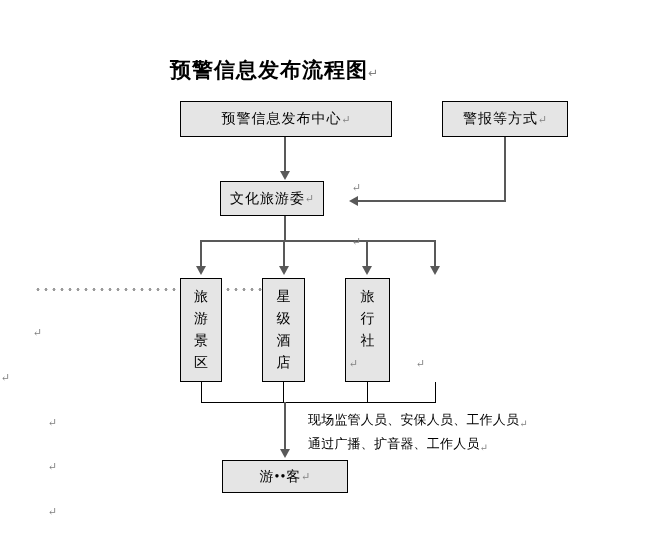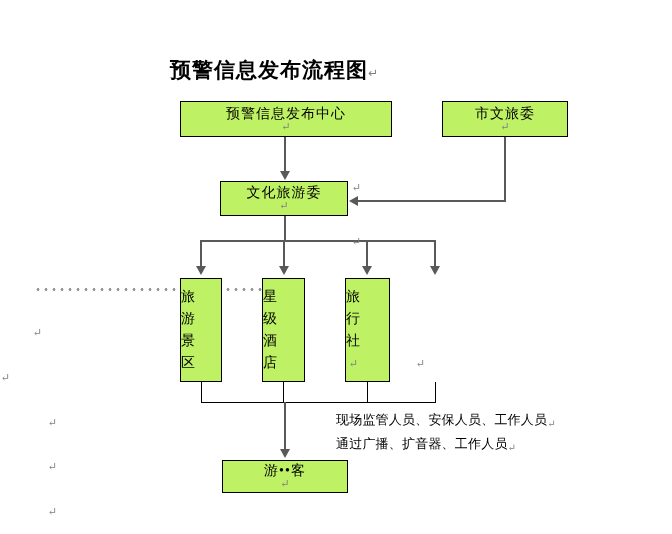--- a/index.html
+++ b/index.html
@@ -35,25 +35,25 @@
     font-size: 12px;
     color: #808080;
     letter-spacing: 0;
     vertical-align: baseline;
   }
   
   .box {
     position: absolute;
     box-sizing: border-box;
     border: 1.3px solid #000000;
-    background: #bef264;
+    background: #e5e5e5;
     color: #000000;
     font-size: 14px;
     line-height: 1;
-    flex-direction: column;
+    text-align: center;
   }
   .box.h {
     display: flex;
     align-items: center;
     justify-content: center;
     letter-spacing: 1px;
     white-space: nowrap;
   }
   .box.v {
     padding-top: 7px;
@@ -118,21 +118,20 @@
     background-repeat: repeat-x;
     background-position: left center;
   }
   
   .annot {
     position: absolute;
     font-size: 13px;
     color: #000000;
     letter-spacing: 0.2px;
     white-space: nowrap;
-    margin-left: 28px;
   }
   
   .pil {
     position: absolute;
     font-size: 11px;
     color: #808080;
     font-family: "Liberation Serif", "DejaVu Serif", serif;
     line-height: 1;
   }
 </style>
@@ -144,25 +143,25 @@
   <div id="title">
     <span>预警信息发布流程图</span><span class="pilcrow">↵</span>
   </div>
 
   <div class="box h" style="left:180px; top:101px; width:212px; height:36px;">
     <span>预警信息发布中心</span>
       <span class="mark">↵</span>
   </div>
 
   <div class="box h" style="left:442px; top:101px; width:126px; height:36px;">
-    <span>市文旅委</span>
-      <span class="mark">↵</span>
-  </div>
-
-  <div class="box h" style="left:220px; top:181px; width:128px; height:35px;">
+    <span>警报等方式</span>
+      <span class="mark">↵</span>
+  </div>
+
+  <div class="box h" style="left:220px; top:181px; width:104px; height:35px;">
     <span>文化旅游委</span>
       <span class="mark">↵</span>
   </div>
   <span class="pil" style="left:352px; top:182px;">↵</span>
 
   <div class="vline" style="left:284px; top:137px; height:35px;"></div>
   <div class="arrow-down" style="left:280px; top:171px;"></div>
 
   <div class="vline" style="left:504px; top:137px; height:65px;"></div>
   <div class="hline" style="left:358px; top:200px; width:148px;"></div>

